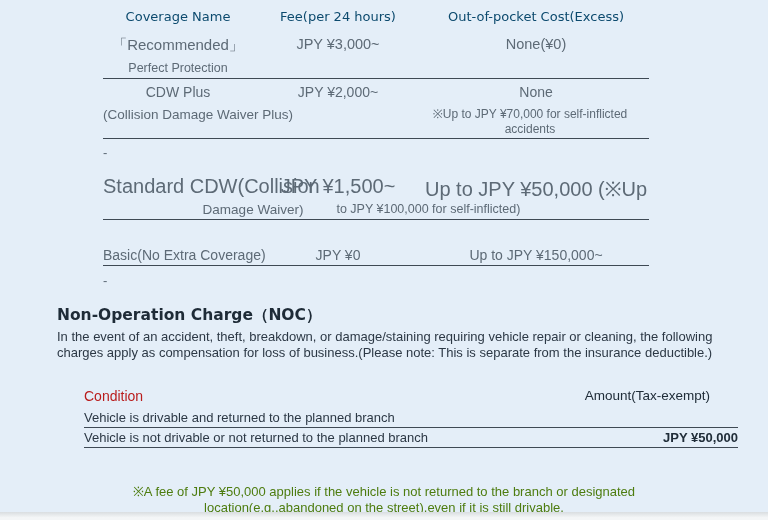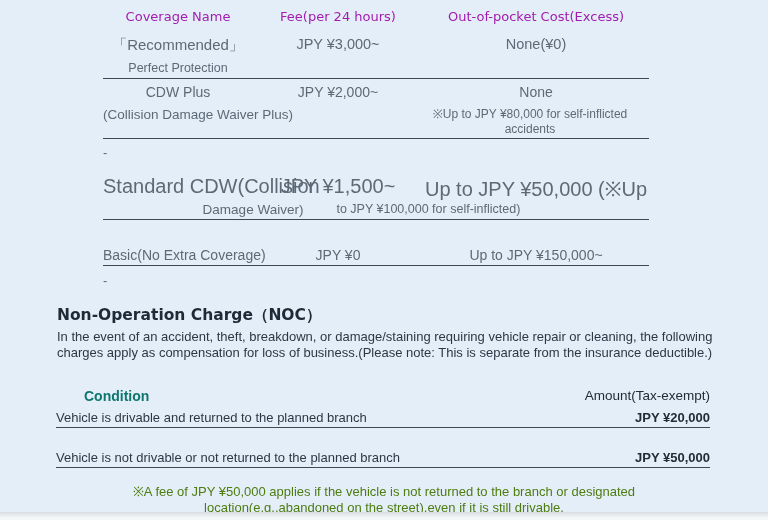--- a/index.html
+++ b/index.html
@@ -12,21 +12,21 @@
   #doc{position:absolute;inset:0;}
   .abs{position:absolute;}
 
   
   .tline{left:103px;width:546px;display:flex;align-items:flex-start;}
   .c-name{width:150px;text-align:center;white-space:nowrap;}
   .c-fee{width:170px;text-align:center;white-space:nowrap;}
   .c-cost{width:226px;text-align:center;white-space:nowrap;}
   .t-header span{
     font-family:"DejaVu Sans",sans-serif;
-    font-size:13px;font-weight:500;color:#a21caf;
+    font-size:13px;font-weight:500;color:#0c4a6e;
   }
   .muted{color:#5d6a76;}
   .t-row1a span{font-size:15px;}
   .t-row1a .c-fee,.t-row1a .c-cost{font-size:14.5px;font-weight:500;}
   .ruled{border-bottom:1px solid #3e4954;}
   .t-row1b{height:17px;}
   .t-row1b .c-name{font-size:12.5px;}
   .t-row2a span{font-size:14px;font-weight:500;}
   .t-row2b{height:31px;justify-content:space-between;}
   .sub-left{font-size:13.5px;white-space:nowrap;text-align:left;}
@@ -42,23 +42,23 @@
   .noc-title{
     left:57px;font-family:"DejaVu Sans",sans-serif;
     font-size:15.5px;font-weight:bold;color:#1e2b37;white-space:nowrap;
   }
   .noc-para{
     left:57px;width:658px;font-size:13px;line-height:16px;color:#2c3845;
   }
   .noc-grid{left:56px;width:654px;display:flex;align-items:flex-start;}
   .n-cond{width:370px;text-align:left;}
   .n-amt{flex:1;text-align:right;white-space:nowrap;}
-  .noc-head .n-cond{padding-left:28px;font-size:14px;font-weight:700;color:#0f766e;box-sizing:border-box;}
+  .noc-head .n-cond{padding-left:28px;font-size:14px;font-weight:400;color:#b91c1c;box-sizing:border-box;}
   .noc-head .n-amt{font-size:13.5px;font-weight:500;color:#202d39;}
-  .noc-row{height:17px;}
+  .noc-row{height:17px;margin-left:28px;}
   .noc-row .n-cond{font-size:13px;color:#2c3845;white-space:nowrap;}
   .noc-row .n-amt{font-size:13px;font-weight:bold;color:#202d39;}
   .footnote{
     left:84px;width:600px;text-align:center;
     font-size:13px;line-height:16px;color:#4d7c0f;
   }
   .bottom-strip{
     left:0;bottom:0;width:768px;height:8px;
     background:linear-gradient(180deg,#d9dde0 0%,#f4f6f7 70%);
   }
@@ -83,21 +83,21 @@
     <span class="c-name muted">Perfect Protection</span>
   </div>
 
   <div class="abs tline t-row2a" style="top:84px;">
     <span class="c-name muted">CDW Plus</span>
     <span class="c-fee muted">JPY ¥2,000~</span>
     <span class="c-cost muted">None</span>
   </div>
   <div class="abs tline t-row2b ruled" style="top:107px;">
     <span class="sub-left muted">(Collision Damage Waiver Plus)</span>
-    <span class="note-block muted">※Up to JPY ¥80,000 for self-inflicted accidents</span>
+    <span class="note-block muted">※Up to JPY ¥70,000 for self-inflicted accidents</span>
   </div>
   <div class="abs dash" style="top:145px;left:103px;">-</div>
 
   <div class="abs tline t-row3a" style="top:175px;">
     <span class="c-name muted">Standard CDW(Collision</span>
     <span class="c-fee muted">JPY ¥1,500~</span>
     <span class="c-cost muted">Up to JPY ¥50,000  (※Up</span>
   </div>
   <div class="abs tline t-row3b ruled" style="top:202px;">
     <span class="sub-left muted" style="padding-left:4px;">Damage Waiver)</span>
@@ -114,23 +114,22 @@
   <div class="abs noc-title" style="top:305px;">Non-Operation Charge（NOC）</div>
   <div class="abs noc-para" style="top:329px;">In the event of an accident, theft, breakdown, or damage/staining requiring vehicle repair or cleaning, the following charges apply as compensation for loss of business.(Please note: This is separate from the insurance deductible.)</div>
 
   <div class="abs noc-grid noc-head" style="top:388px;">
     <span class="n-cond">Condition</span>
     <span class="n-amt">Amount(Tax-exempt)</span>
   </div>
 
   <div class="abs noc-grid noc-row ruled" style="top:410px;">
     <span class="n-cond">Vehicle is drivable and returned to the planned branch</span>
-    <span class="n-amt">JPY ¥20,000</span>
   </div>
-  <div class="abs noc-grid noc-row ruled" style="top:450px;">
+  <div class="abs noc-grid noc-row ruled" style="top:430px;">
     <span class="n-cond">Vehicle is not drivable or not returned to the planned branch</span>
     <span class="n-amt">JPY ¥50,000</span>
   </div>
 
   <div class="abs footnote" style="top:484px;">※A fee of JPY ¥50,000 applies if the vehicle is not returned to the branch or designated location(e.g.,abandoned on the street),even if it is still drivable.</div>
 
   <div class="abs bottom-strip"></div>
 </div>
 
 </body></html>

